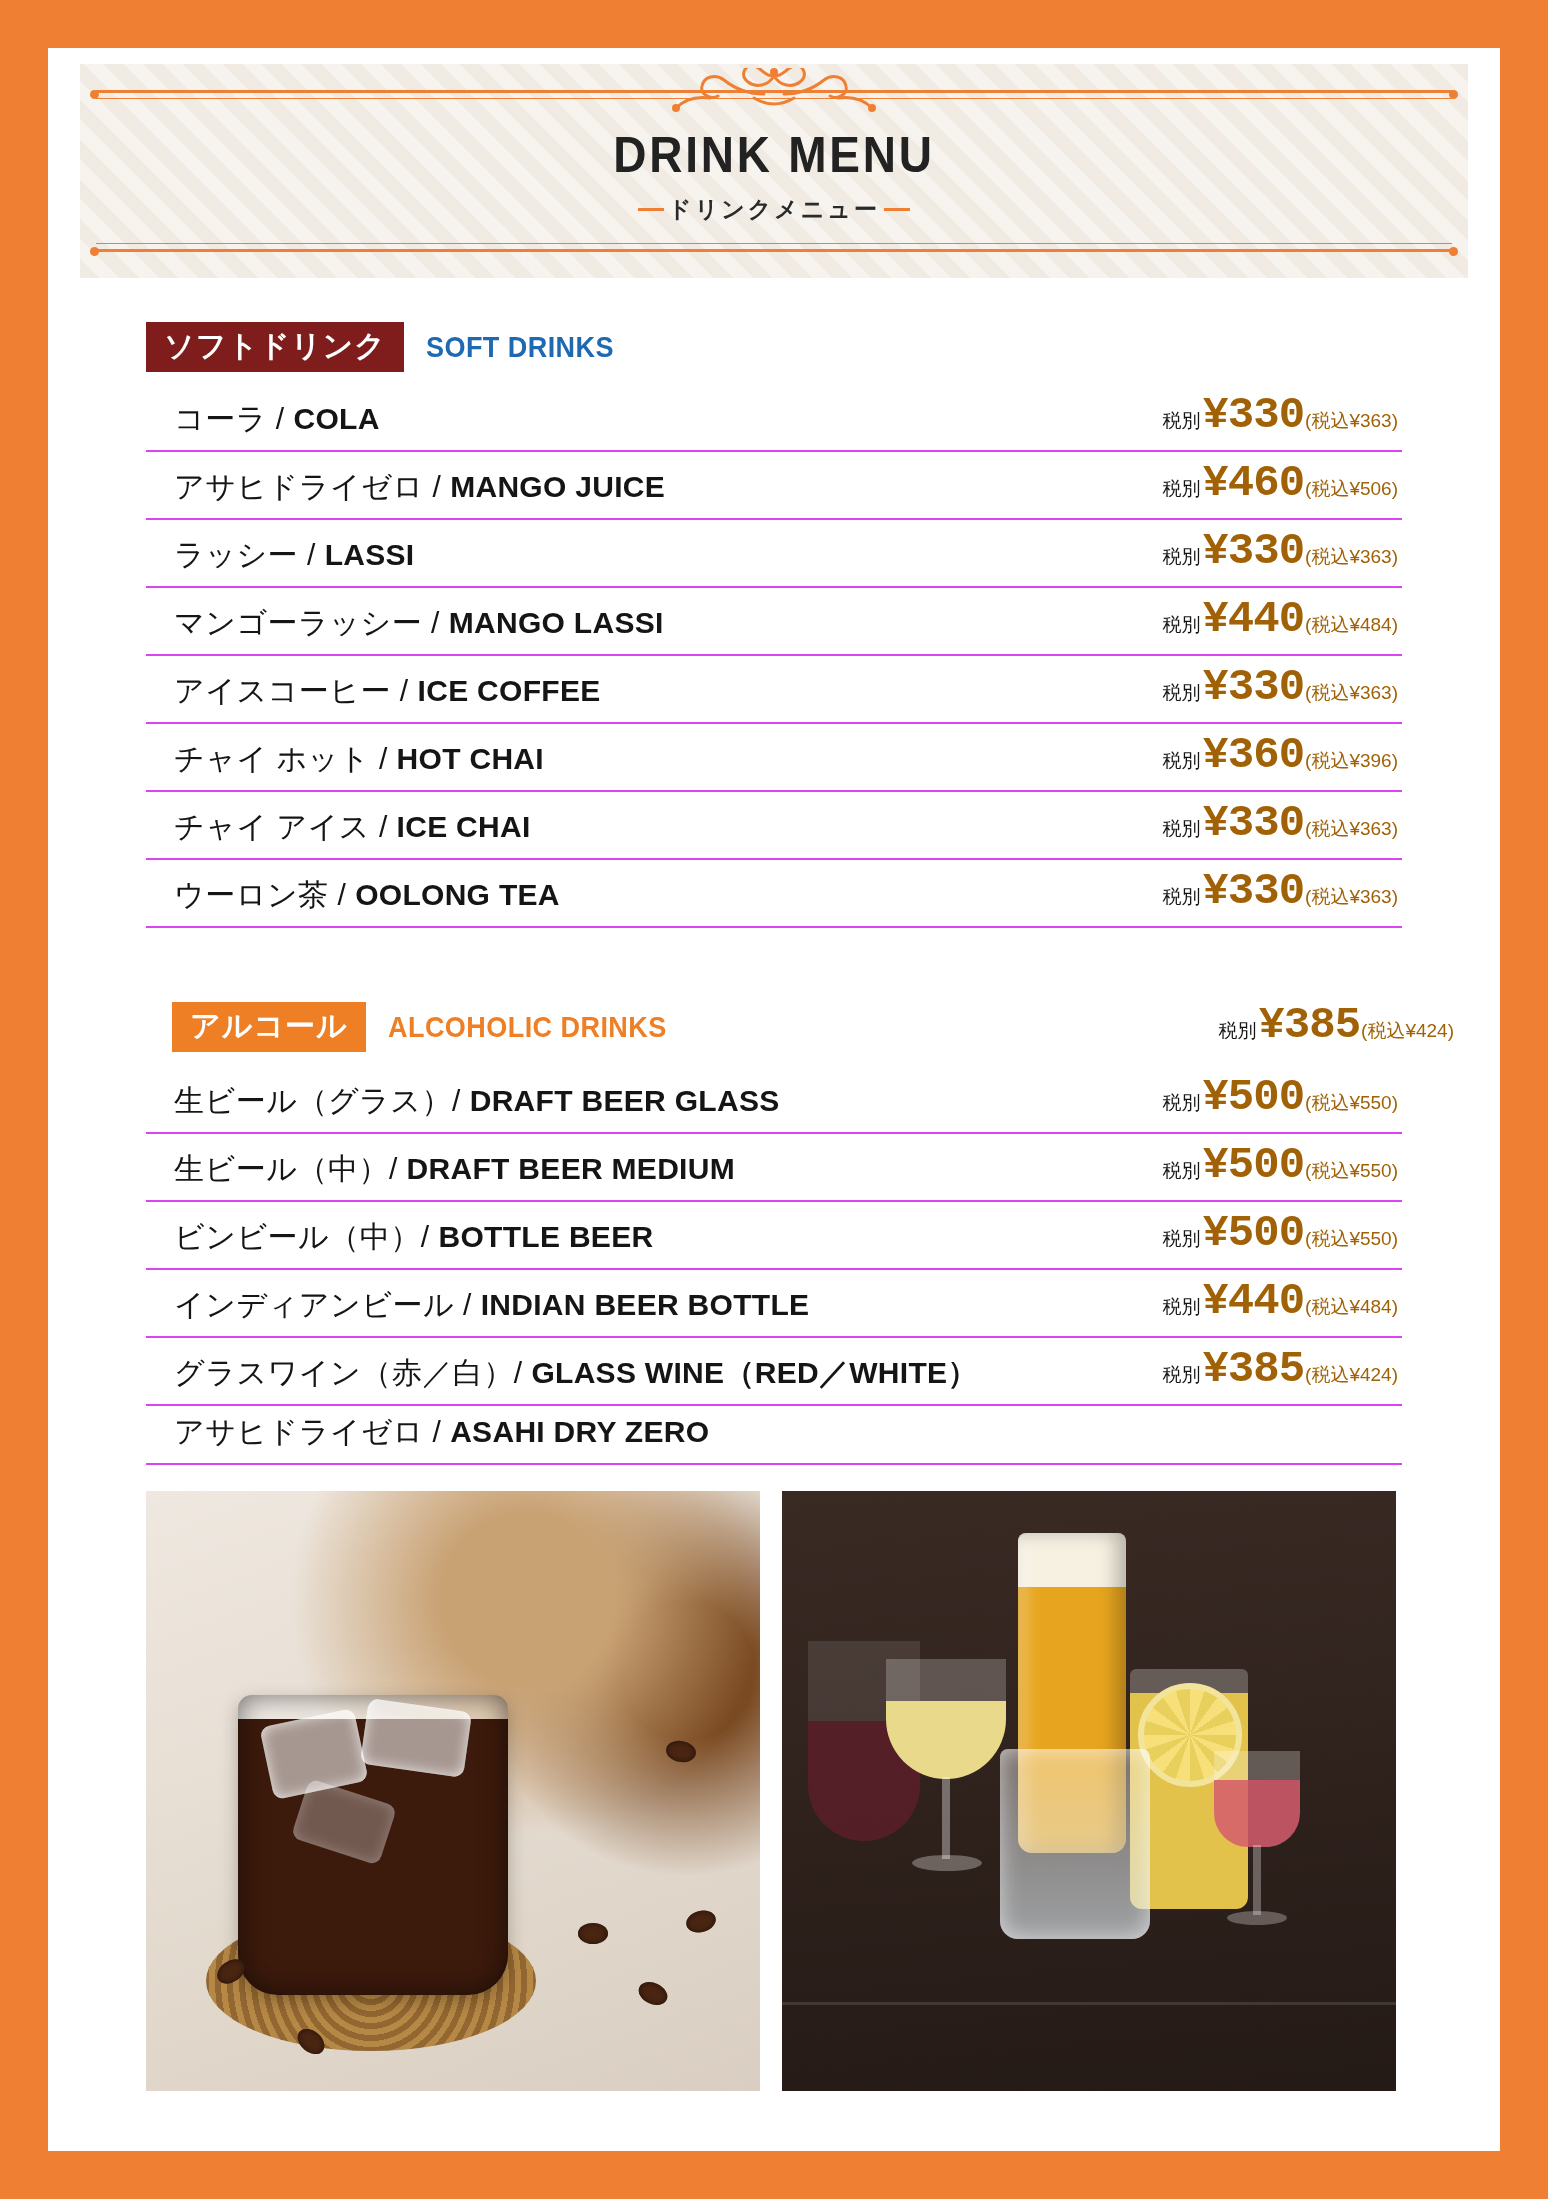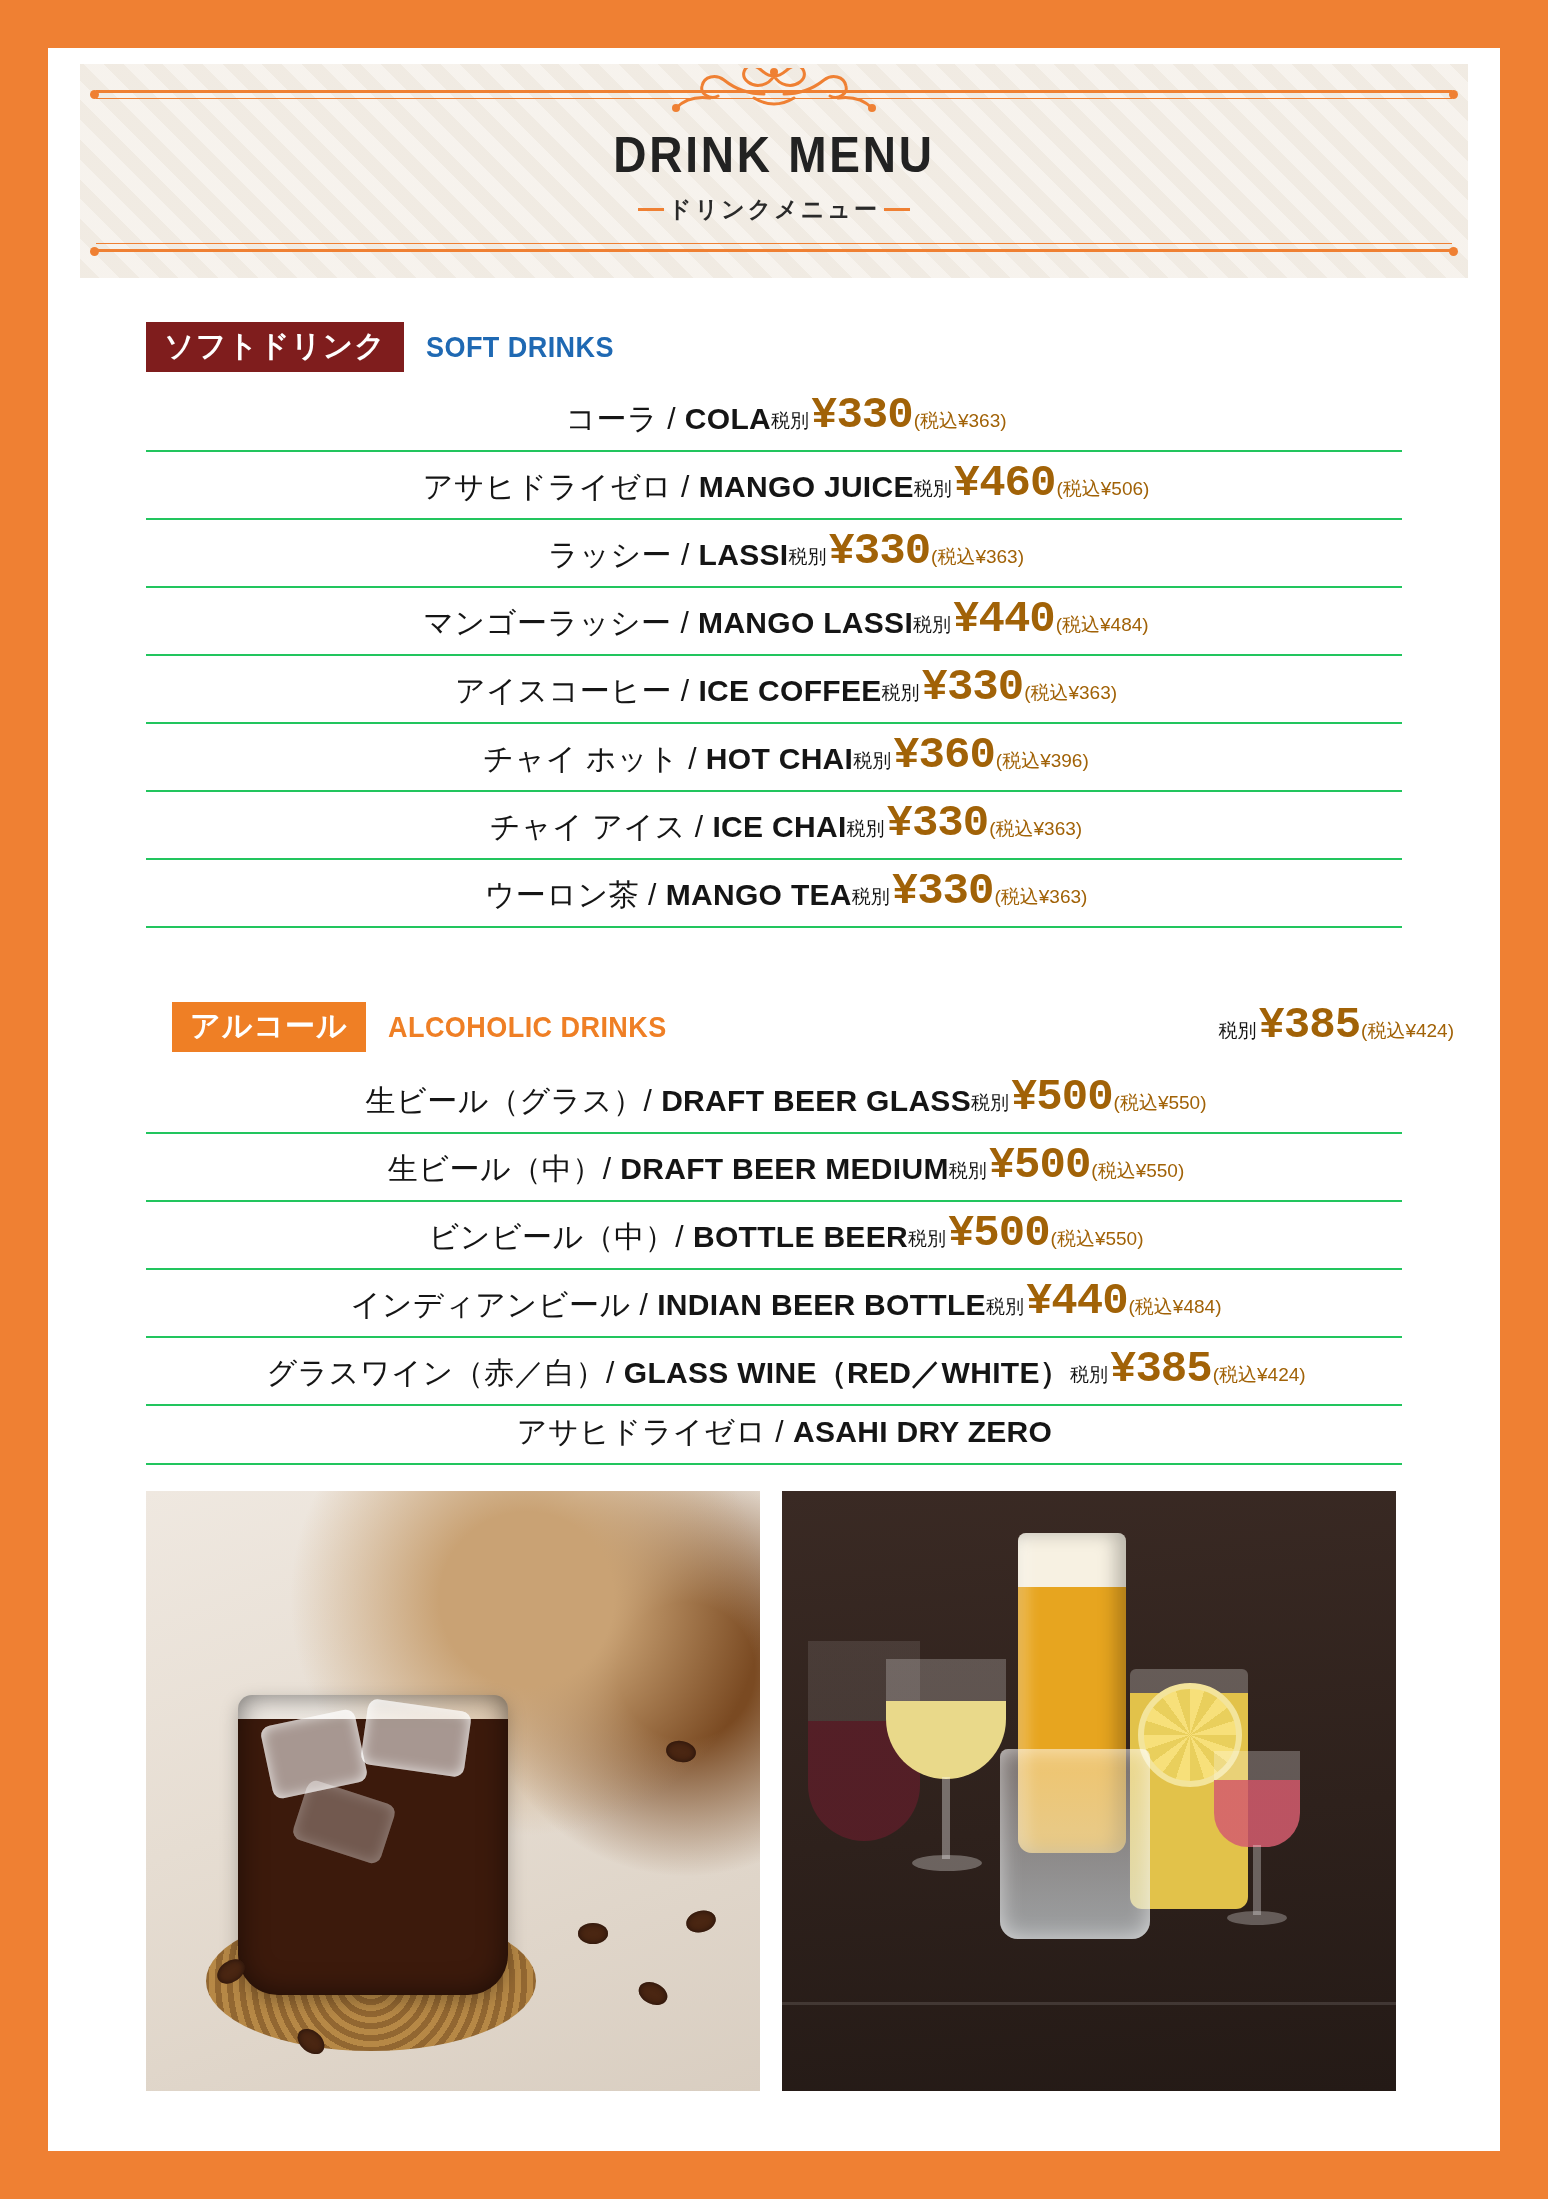--- a/index.html
+++ b/index.html
@@ -149,22 +149,22 @@
 
   
   .items {
     margin: 12px 52px 0 52px;
     position: relative;
   }
   .row {
     position: relative;
     display: flex;
     align-items: flex-end;
-    justify-content: center;
-    border-bottom: 2px solid #22c55e;
+    justify-content: space-between;
+    border-bottom: 2px solid #d946ef;
     padding: 6px 4px 6px 28px;
     min-height: 56px;
     box-sizing: border-box;
   }
   .row .name {
     font-size: 30px;
     color: #151515;
     letter-spacing: 0.5px;
     white-space: nowrap;
     padding-bottom: 4px;
@@ -423,21 +423,21 @@
           <div class="row">
             <span class="name"><span>チャイ アイス / </span><span class="en">ICE CHAI</span></span>
             <span class="price">
               <span class="tax-label">税別</span>
               <span class="amount">¥330</span>
               <span class="incl">(税込¥363)</span>
             </span>
           </div>
 
           <div class="row">
-            <span class="name"><span>ウーロン茶 / </span><span class="en">MANGO TEA</span></span>
+            <span class="name"><span>ウーロン茶 / </span><span class="en">OOLONG TEA</span></span>
             <span class="price">
               <span class="tax-label">税別</span>
               <span class="amount">¥330</span>
               <span class="incl">(税込¥363)</span>
             </span>
           </div>
 
         </div>
       </div>
 

